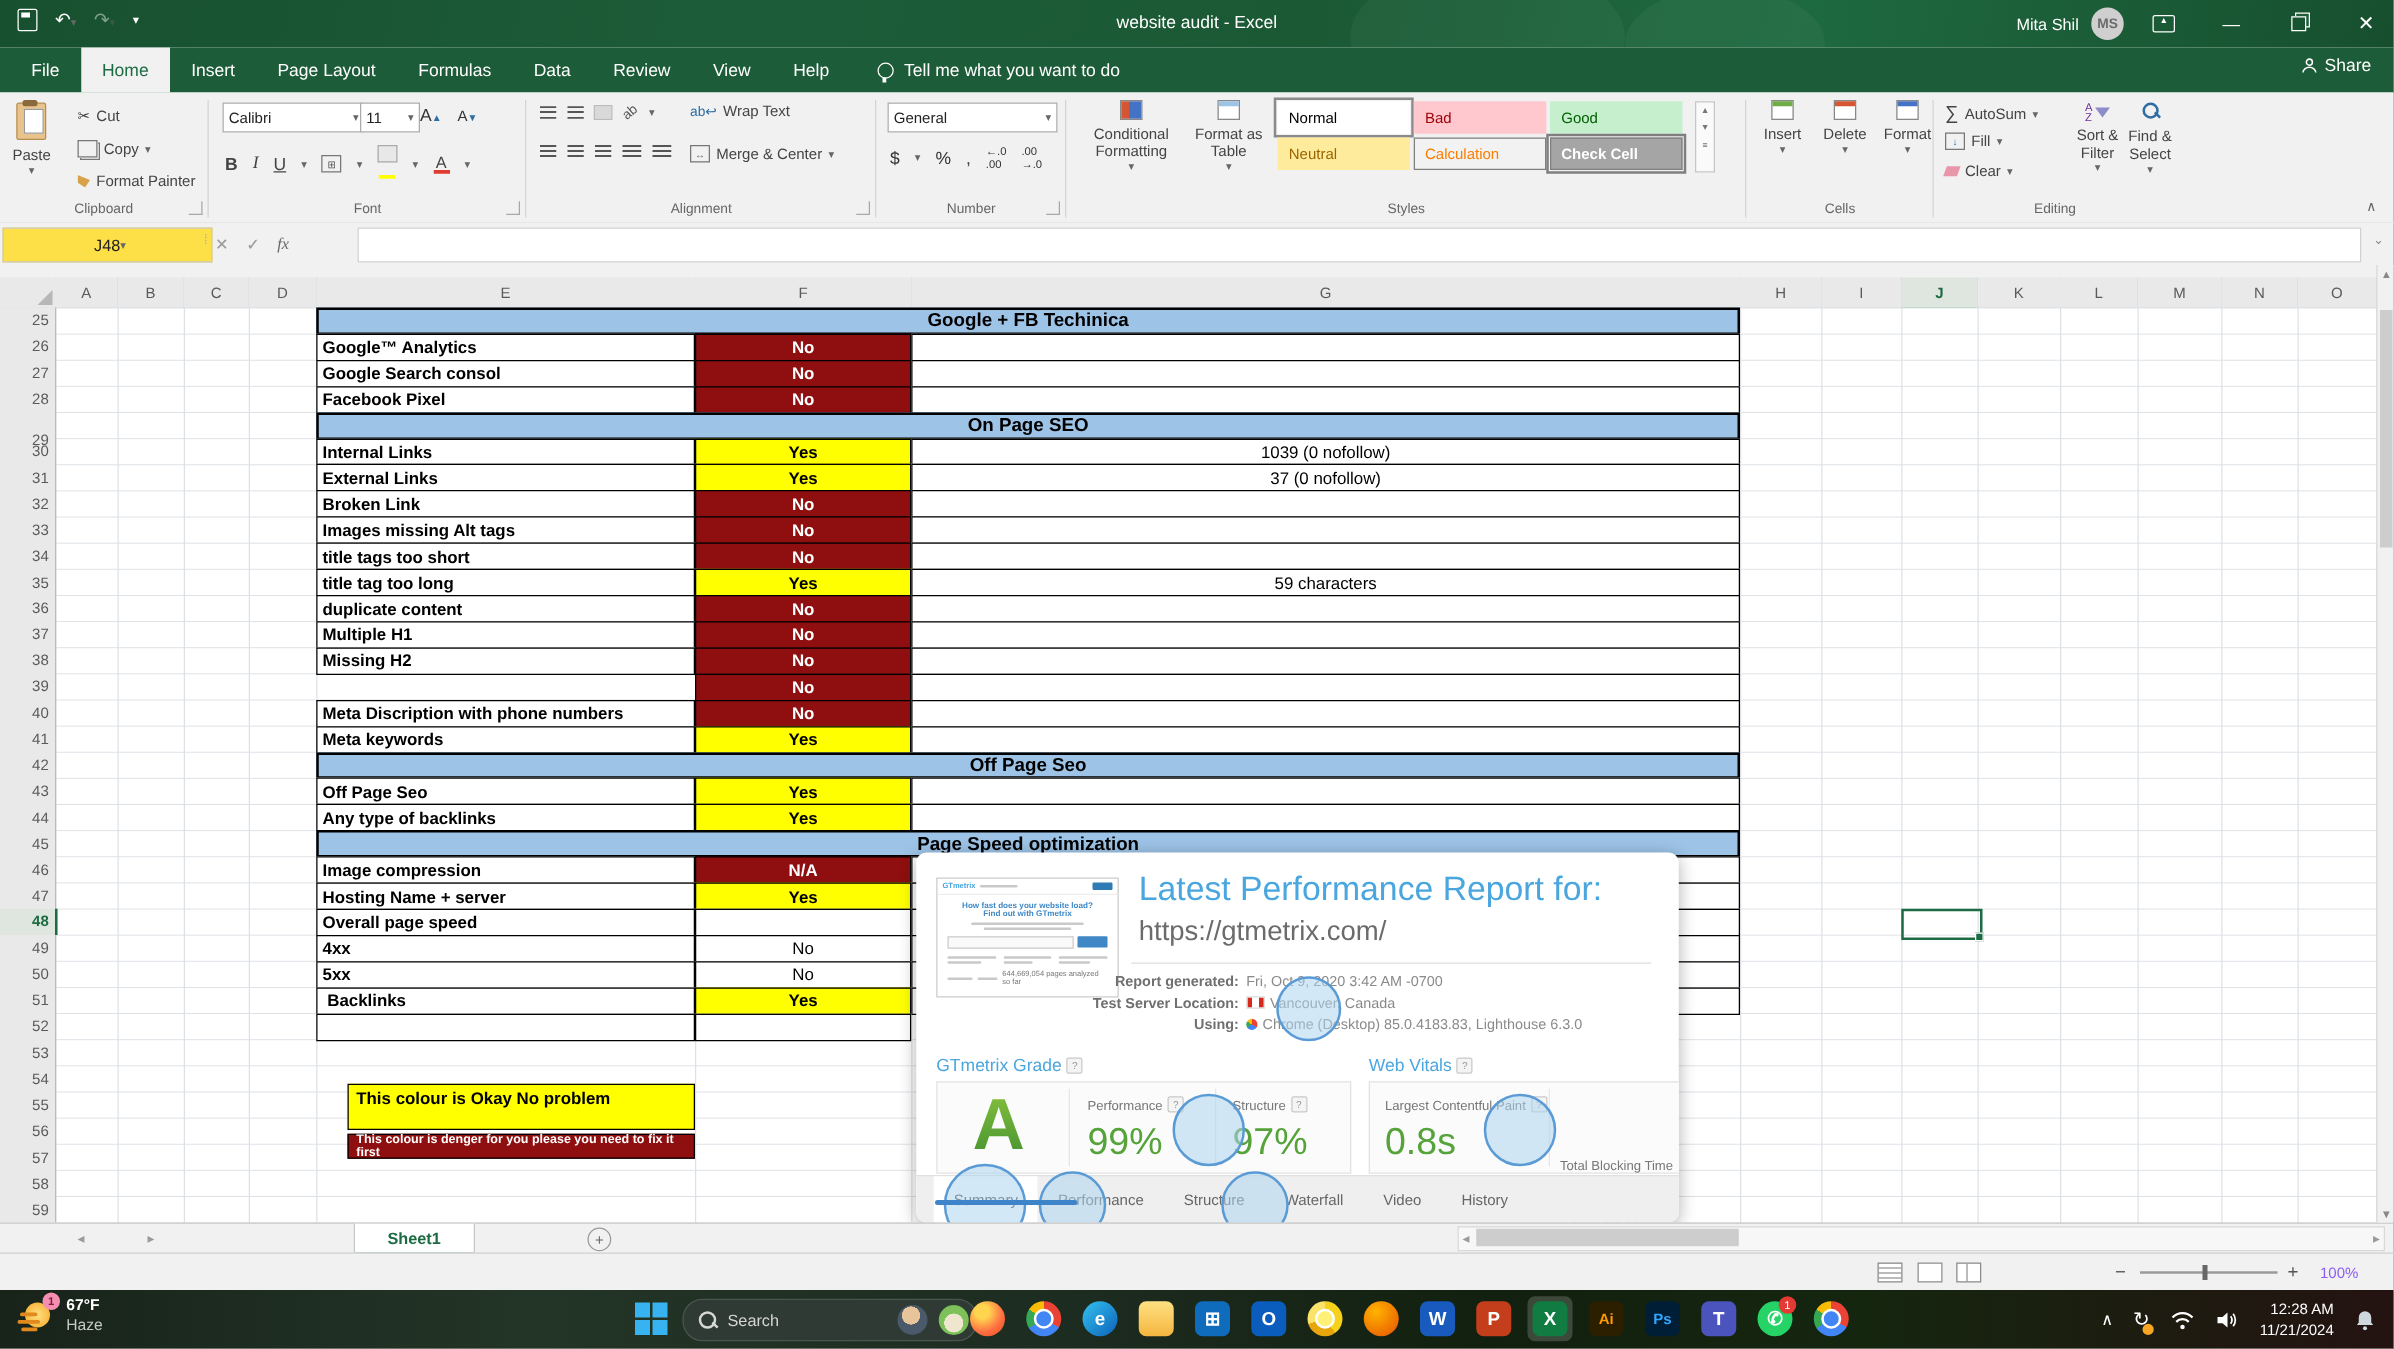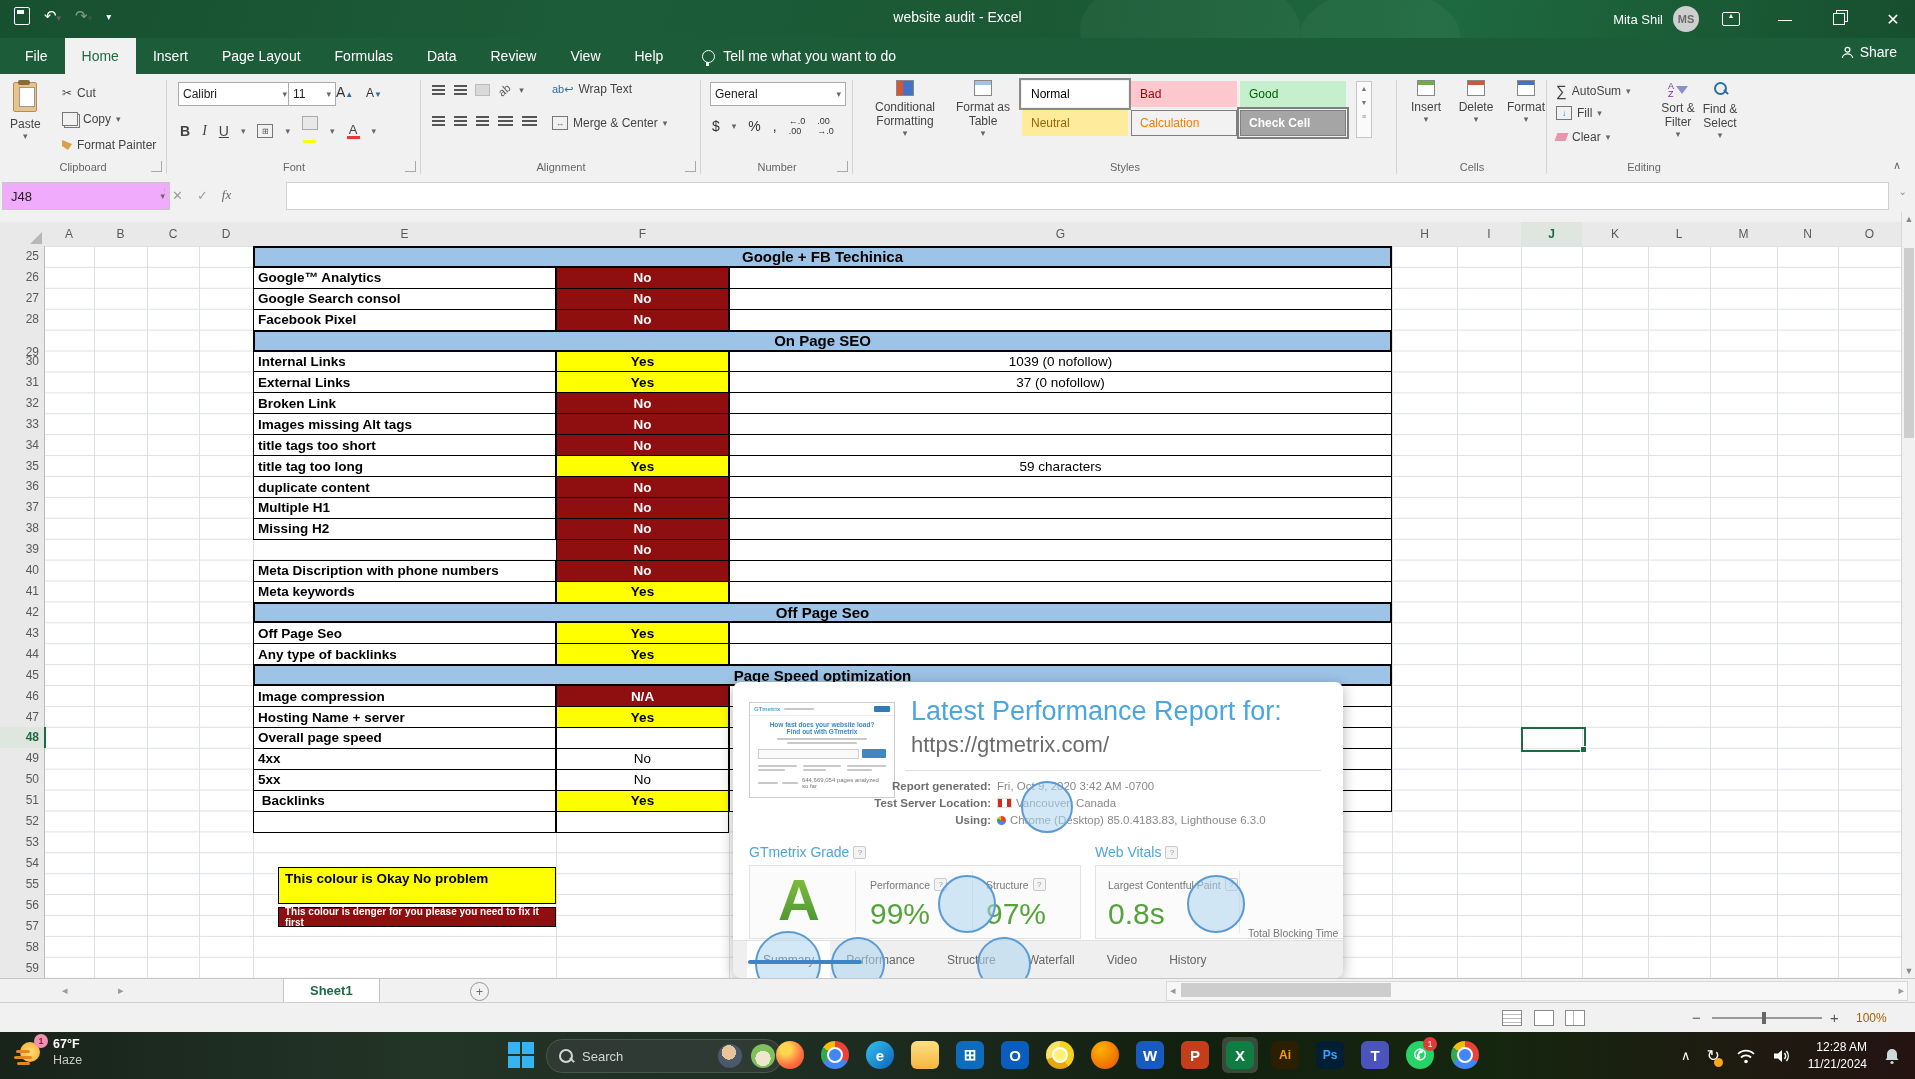--- a/index.html
+++ b/index.html
@@ -44,22 +44,22 @@
   .boxicon{width:14px;height:12px;border:1px solid #777;display:flex;align-items:center;justify-content:center;font-size:8px;color:#555;}
   .colorbar{display:inline-block;width:13px;height:3px;margin-top:1px;}
   .grid-icon{width:16px;height:14px;border:1px solid #888;background:
      linear-gradient(#fff,#fff) ;position:relative;}
   .grid-icon .strip{position:absolute;left:0;top:0;width:100%;height:4px;}
   .funnel{width:0;height:0;border-left:6px solid transparent;border-right:6px solid transparent;border-top:8px solid #8d8dc9;}
   .mag{width:9px;height:9px;border:2px solid #2d6da3;border-radius:50%;position:relative;}
   .mag:after{content:"";position:absolute;left:7px;top:7px;width:6px;height:2px;background:#2d6da3;transform:rotate(45deg);}
   
   #fbar{left:0;top:178px;width:1915px;height:34px;background:#f1f1f1;border-bottom:1px solid #d0d0d0;}
-  .namebox{position:absolute;left:2px;top:4px;width:158px;height:26px;background:#f0abfc;border:1px solid #c8c8c8;
-           font-size:13px;color:#222;display:flex;align-items:center;padding-left:8px;justify-content:space-between;}
+  .namebox{position:absolute;left:2px;top:4px;width:158px;height:26px;background:#fde047;border:1px solid #c8c8c8;
+           font-size:13px;color:#222;display:flex;align-items:center;padding-left:8px;justify-content:center;}
   .fbtns{position:absolute;left:172px;top:4px;height:26px;display:flex;align-items:center;gap:14px;color:#9a9a9a;font-size:13px;}
   .finput{position:absolute;left:286px;top:4px;right:26px;height:26px;background:#fff;border:1px solid #d0d0d0;}
   
   #colheads{left:0;top:212px;width:1901px;height:34px;background:#f1f1f1;}
   .chead{position:absolute;top:10px;height:24px;background:#e9e9e9;border-right:1px solid #c3c3c3;border-bottom:1px solid #9aa0a6;
          display:flex;align-items:center;justify-content:center;font-size:12px;color:#5a5a5a;}
   .chead.sel{background:#dfe6df;color:#1d6b43;border-bottom:2px solid #1d6b43;font-weight:bold;}
   .corner{position:absolute;left:0;top:10px;width:44px;height:24px;background:#e9e9e9;border-right:1px solid #c3c3c3;border-bottom:1px solid #9aa0a6;}
   .corner:after{content:"";position:absolute;right:2px;bottom:2px;border-left:12px solid transparent;border-bottom:12px solid #b7b7b7;}
   
@@ -669,21 +669,21 @@
   <div id="statusbar" class="abs">
     <div class="abs" style="right:330px;top:7px;">
       <span class="viewbtn" style="background:repeating-linear-gradient(#fff 0 3px,#bbb 3px 4px);"></span>
       <span class="viewbtn"></span>
       <span class="viewbtn" style="background:linear-gradient(90deg,#fff 0 40%,#bbb 40% 45%,#fff 45%);"></span>
     </div>
     <span class="abs" style="left:1692px;top:6px;color:#555;font-size:15px;">−</span>
     <div class="zoomtrack"></div>
     <div class="zoomthumb"></div>
     <span class="abs" style="left:1830px;top:6px;color:#555;font-size:15px;">+</span>
-    <span class="abs" style="left:1856px;top:8px;color:#a16207;">100%</span>
+    <span class="abs" style="left:1856px;top:8px;color:#8b5cf6;">100%</span>
   </div>
 
   <div id="vscroll" class="abs">
     <span class="varrow" style="top:2px;">▲</span>
     <div class="vthumb"></div>
     <span class="varrow" style="bottom:2px;">▼</span>
   </div>
 
   <div id="taskbar" class="abs">
     <div class="weather">

